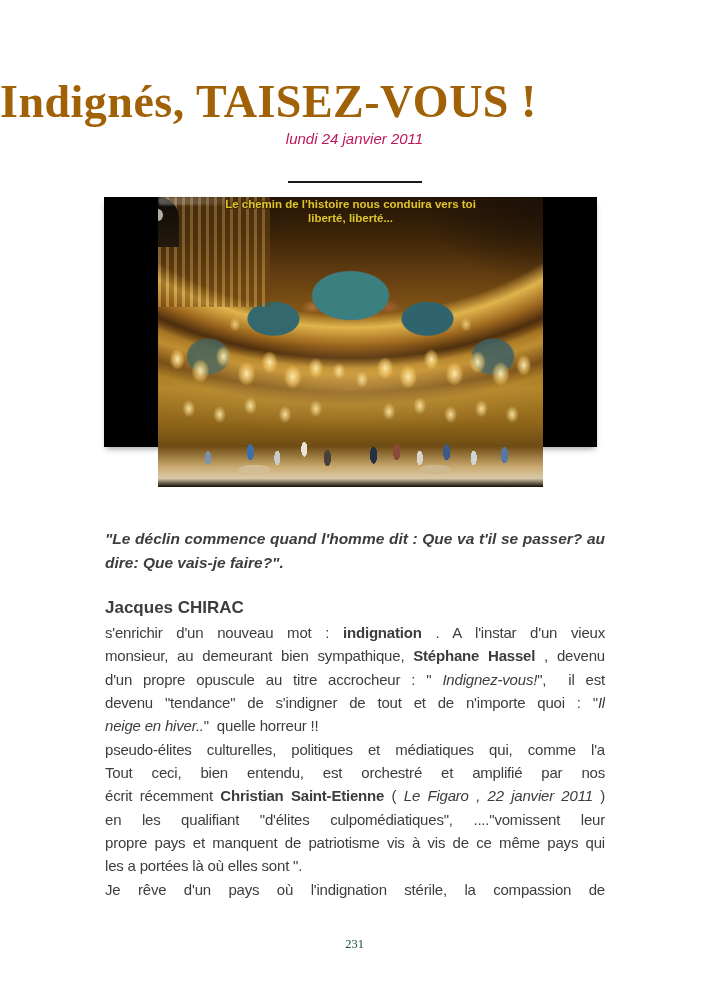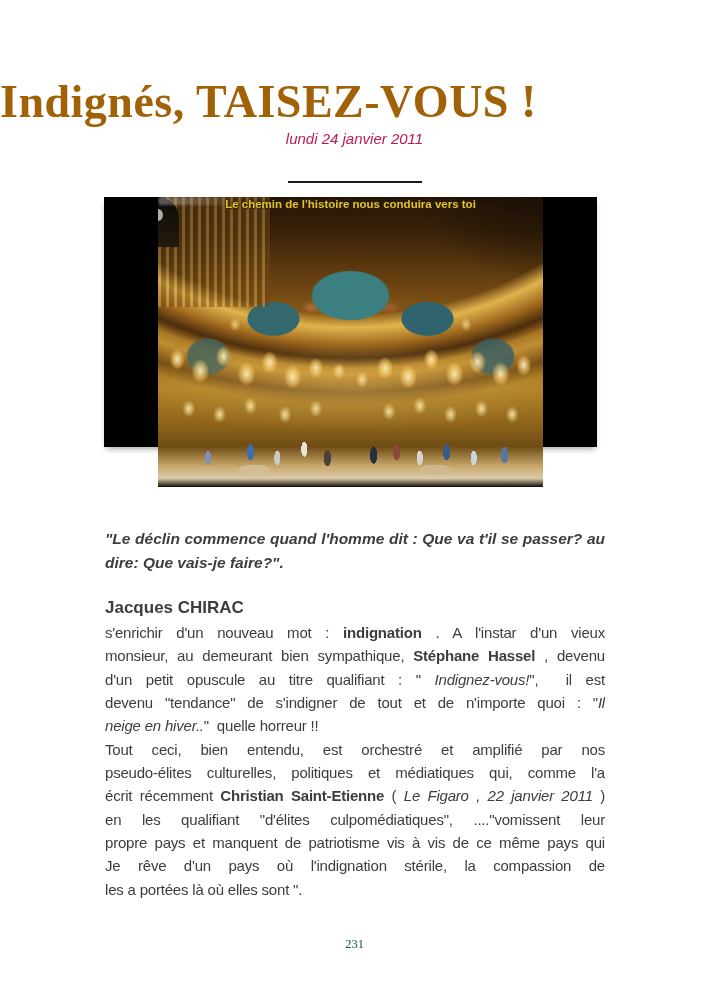--- a/index.html
+++ b/index.html
@@ -122,41 +122,42 @@
       <div class="arch"></div>
       <div class="murals"></div>
       <div class="wall left"></div>
       <div class="wall right"></div>
       <div class="lights"></div>
       <div class="doorway"></div>
       <div class="people"></div>
       <div class="watermark"></div>
       <div class="overlay">
         <div>Le chemin de l'histoire nous conduira vers toi</div>
+        <div>liberté, liberté...</div>
       </div>
     </div>
   </figure>
 
   <div class="quote">
       <div class="tline just"><span>"Le déclin commence quand l'homme dit : Que va t'il se passer? au lieu de</span></div>
       <div class="tline"><span>dire: Que vais-je faire?".</span></div>
     </div>
 
   <div class="author">Jacques CHIRAC</div>
 
   <div class="body">
       <div class="tline just"><span>s'enrichir d'un nouveau mot : </span><span class="b">indignation</span><span> . A l'instar d'un vieux</span></div>
       <div class="tline just"><span>monsieur, au demeurant bien sympathique, </span><span class="b">Stéphane Hassel</span><span> , devenu</span></div>
-      <div class="tline just"><span>d'un petit opuscule au titre qualifiant : " </span><span class="i">Indignez-vous!</span><span>",  il est</span></div>
+      <div class="tline just"><span>d'un propre opuscule au titre accrocheur : " </span><span class="i">Indignez-vous!</span><span>",  il est</span></div>
       <div class="tline just"><span>devenu "tendance" de s'indigner de tout et de n'importe quoi : "</span><span class="i">Il</span></div>
       <div class="tline"><span class="i">neige en hiver..</span><span>"  quelle horreur !!</span></div>
+      <div class="tline just"><span>pseudo-élites culturelles, politiques et médiatiques qui, comme l'a</span></div>
       <div class="tline just"><span>Tout ceci, bien entendu, est orchestré et amplifié par nos</span></div>
-      <div class="tline just"><span>pseudo-élites culturelles, politiques et médiatiques qui, comme l'a</span></div>
       <div class="tline just"><span>écrit récemment </span><span class="b">Christian Saint-Etienne</span><span> ( </span><span class="i">Le Figaro , 22 janvier 2011</span><span> )</span></div>
       <div class="tline just"><span>en les qualifiant "d'élites culpomédiatiques", ...."vomissent leur</span></div>
       <div class="tline just"><span>propre pays et manquent de patriotisme vis à vis de ce même pays qui</span></div>
+      <div class="tline"><span>les a portées là où elles sont ".</span></div>
       <div class="tline just"><span>Je rêve d'un pays où l'indignation stérile, la compassion de</span></div>
-      <div class="tline"><span>les a portées là où elles sont ".</span></div>
     </div>
 
   <div class="footer">231</div>
 
 </div>
 
 </body></html>

